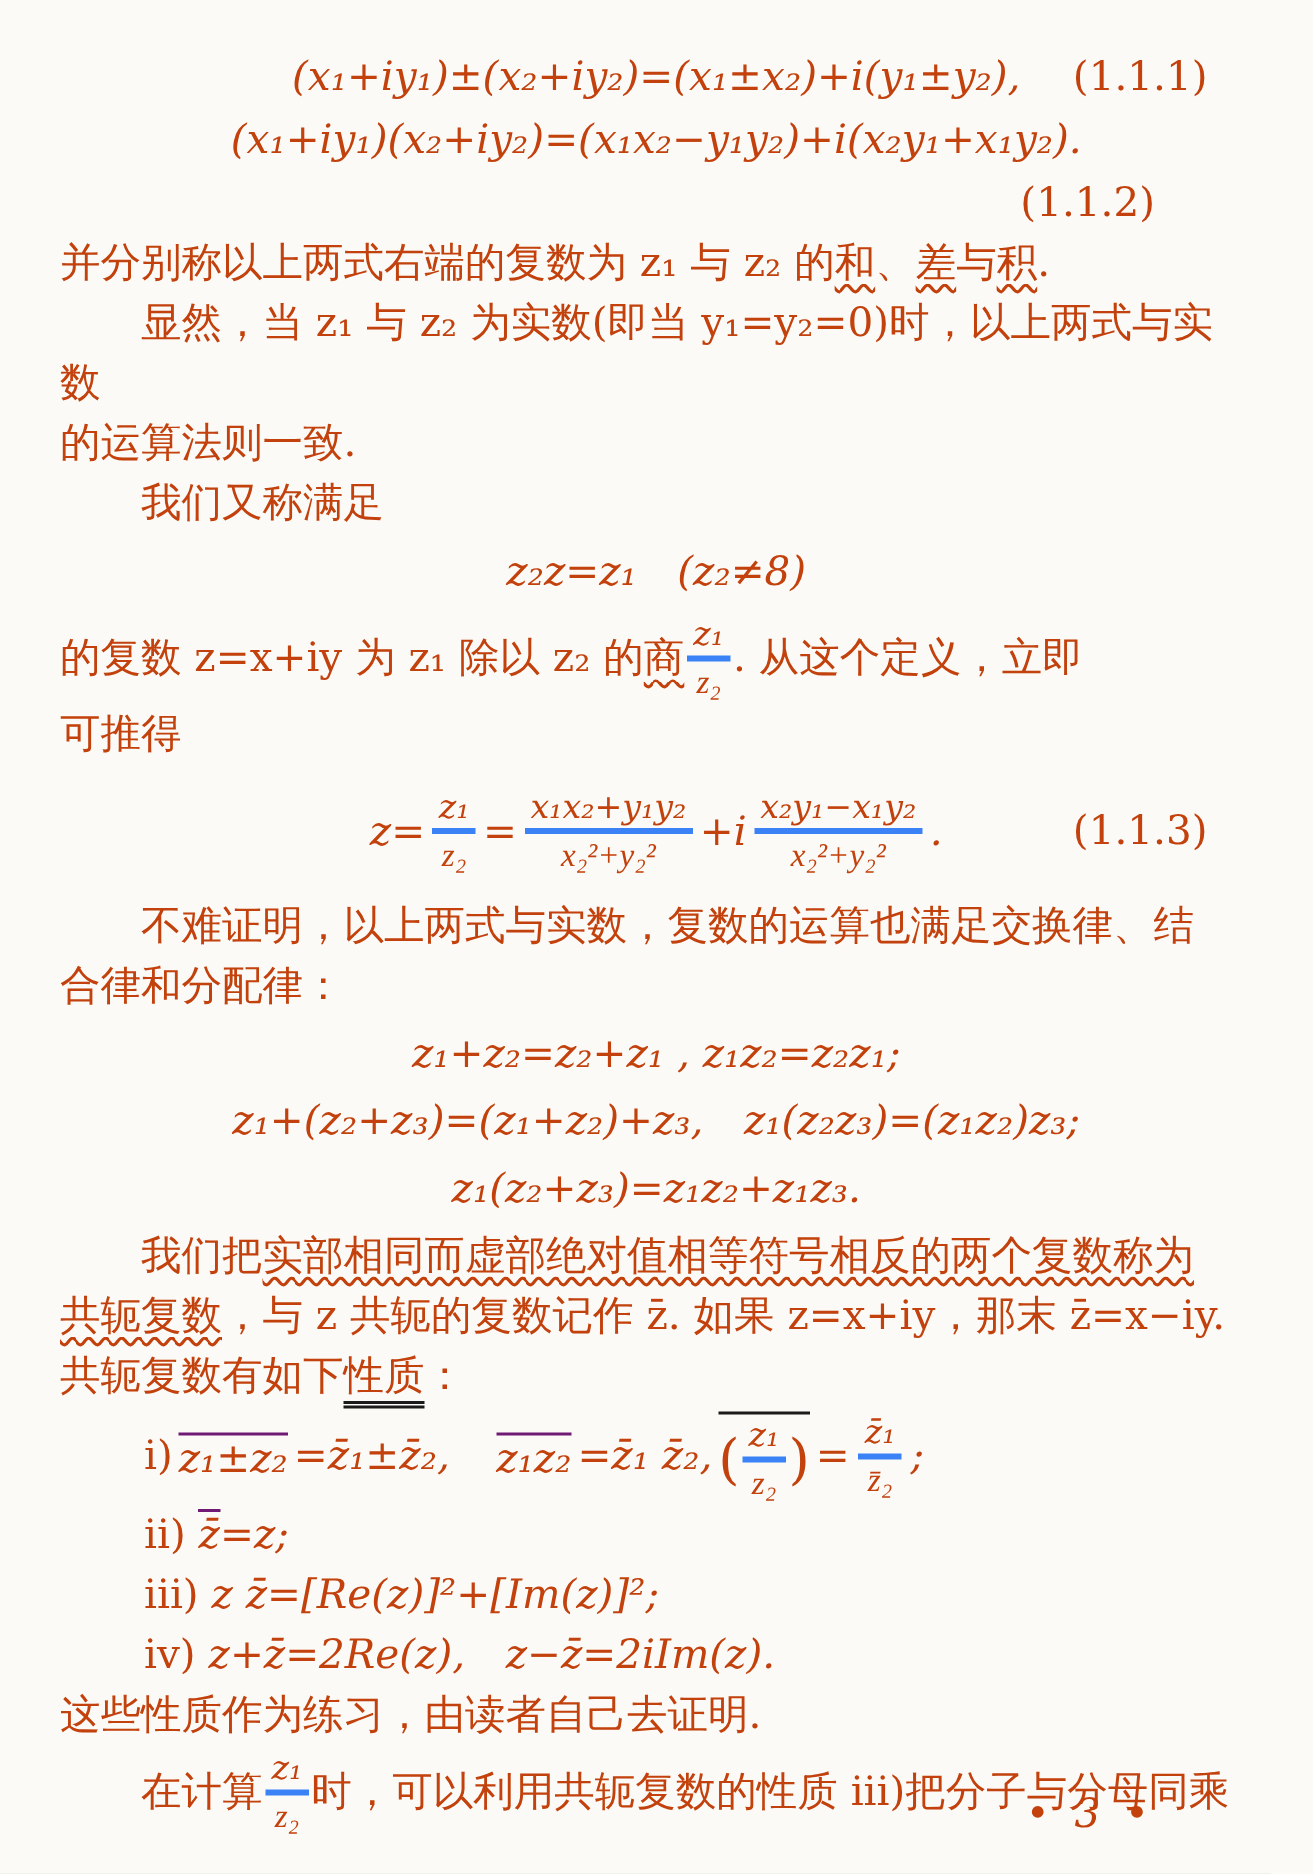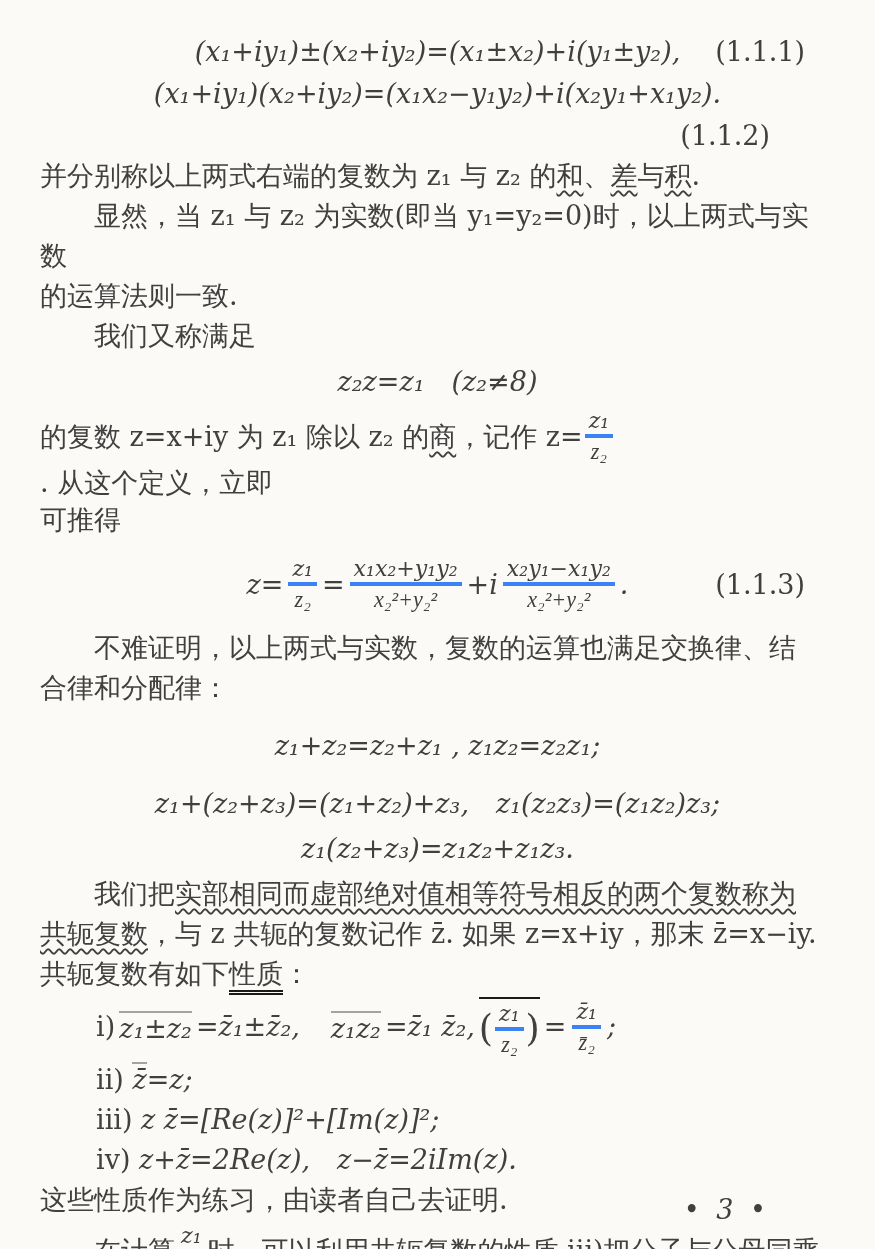--- a/index.html
+++ b/index.html
@@ -1,39 +1,39 @@
 <!DOCTYPE html>
 <html><head>
 <meta charset="utf-8">
 <style>
   html,body{margin:0;padding:0;background:#e8e8e4;}
   .page{
     position:relative;
     width:875px;height:1249px;
     margin:0 auto;
     background:#fbfaf6;
-    color:#404040;
+    color:#c2410c;
     font-family:"DejaVu Serif","Liberation Serif",serif;
     font-size:27px;
     box-sizing:border-box;
     padding:30px 40px 0 40px;
     overflow:hidden;
   }
   .line{line-height:40px;}
   .ind{text-indent:54px;}
   .m{font-style:italic;}
   .upr{font-style:normal;}
   .eqrow{position:relative;text-align:center;line-height:40px;margin:2px 0;}
   .eqflex{display:flex;justify-content:center;align-items:center;gap:3px;margin:8px 0;position:relative;min-height:72px;}
   .eqnum{position:absolute;right:30px;top:50%;transform:translateY(-50%);font-style:normal;}
   .labelline{text-align:right;padding-right:65px;line-height:40px;}
   .frac{display:inline-flex;flex-direction:column;align-items:center;vertical-align:middle;line-height:1.15;font-size:0.82em;margin:0 2px;}
   .frac .num{border-bottom:4px solid #3b82f6;padding:0 4px 1px;}
   .frac .den{padding:1px 4px 0;font-family:Liberation Serif, serif;}
-  .ol{border-top:2px solid #a3a3a3;display:inline-block;line-height:1.1;padding-top:1px;}
+  .ol{border-top:2px solid #701a75;display:inline-block;line-height:1.1;padding-top:1px;}
   .olwrap{border-top:2px solid #1a1a1a;display:inline-flex;align-items:center;padding-top:2px;}
   .paren{font-size:1.35em;font-style:normal;line-height:1;}
   .wavy{text-decoration-line:underline;text-decoration-style:wavy;text-decoration-thickness:1.5px;text-underline-offset:5px;}
   .dunder{border-bottom:5px double #1a1a1a;padding-bottom:1px;}
   .props .line{padding-left:56px;}
   .propflex{display:flex;align-items:center;gap:4px;padding-left:56px;min-height:66px;line-height:1.2;}
   .txtflex{display:flex;align-items:center;flex-wrap:wrap;min-height:62px;line-height:1.3;}
   .pagenum{position:absolute;right:105px;bottom:24px;font-style:italic;letter-spacing:4px;}
 </style>
 </head>
@@ -60,21 +60,20 @@
   <div class="line ind">显然，当 z₁ 与 z₂ 为实数(即当 y₁=y₂=0)时，以上两式与实数</div>
   <div class="line">的运算法则一致.</div>
 
   <div class="line ind">我们又称满足</div>
 
   <div class="eqrow m" style="margin:6px 0;">z₂z=z₁　(z₂≠8)</div>
 
   <div class="txtflex">
     <span>的复数 z=x+iy 为 z₁ 除以 z₂ 的</span>
       <span class="wavy">商</span>
-      <span>，记作 z=</span>
       <span class="frac m">
         <span class="num">z₁</span>
         <span class="den">z₂</span>
       </span>
       <span>. 从这个定义，立即</span>
   </div>
   <div class="line">可推得</div>
 
   <div class="eqflex m">
     <span>z=</span>
@@ -92,21 +91,21 @@
         <span class="num">x₂y₁−x₁y₂</span>
         <span class="den">x₂²+y₂²</span>
       </span>
     <span>.</span>
     <span class="eqnum">(1.1.3)</span>
   </div>
 
   <div class="line ind">不难证明，以上两式与实数，复数的运算也满足交换律、结</div>
   <div class="line">合律和分配律：</div>
 
-  <div class="eqrow m" style="margin:18px 0;">z₁+z₂=z₂+z₁ , z₁z₂=z₂z₁;</div>
+  <div class="eqrow m" style="margin:5px 0;">z₁+z₂=z₂+z₁ , z₁z₂=z₂z₁;</div>
   <div class="eqrow m" style="margin:5px 0;">z₁+(z₂+z₃)=(z₁+z₂)+z₃,　z₁(z₂z₃)=(z₁z₂)z₃;</div>
   <div class="eqrow m" style="margin:5px 0;">z₁(z₂+z₃)=z₁z₂+z₁z₃.</div>
 
   <div class="line ind">
     <span>我们把</span><span class="wavy">实部相同而虚部绝对值相等符号相反的两个复数称为</span>
   </div>
   <div class="line">
     <span class="wavy">共轭复数</span><span>，与 z 共轭的复数记作 z̄. 如果 z=x+iy，那末 z̄=x−iy.</span>
   </div>
   <div class="line">

